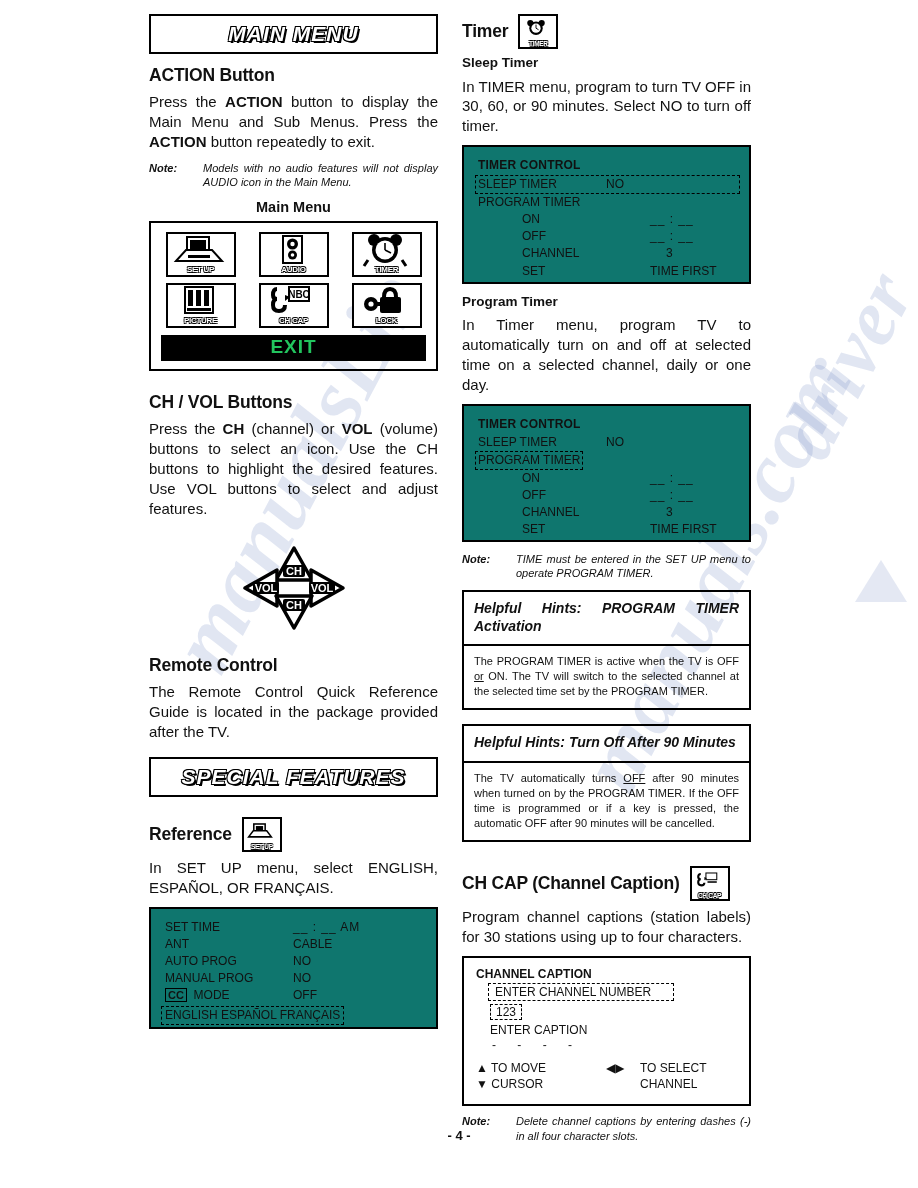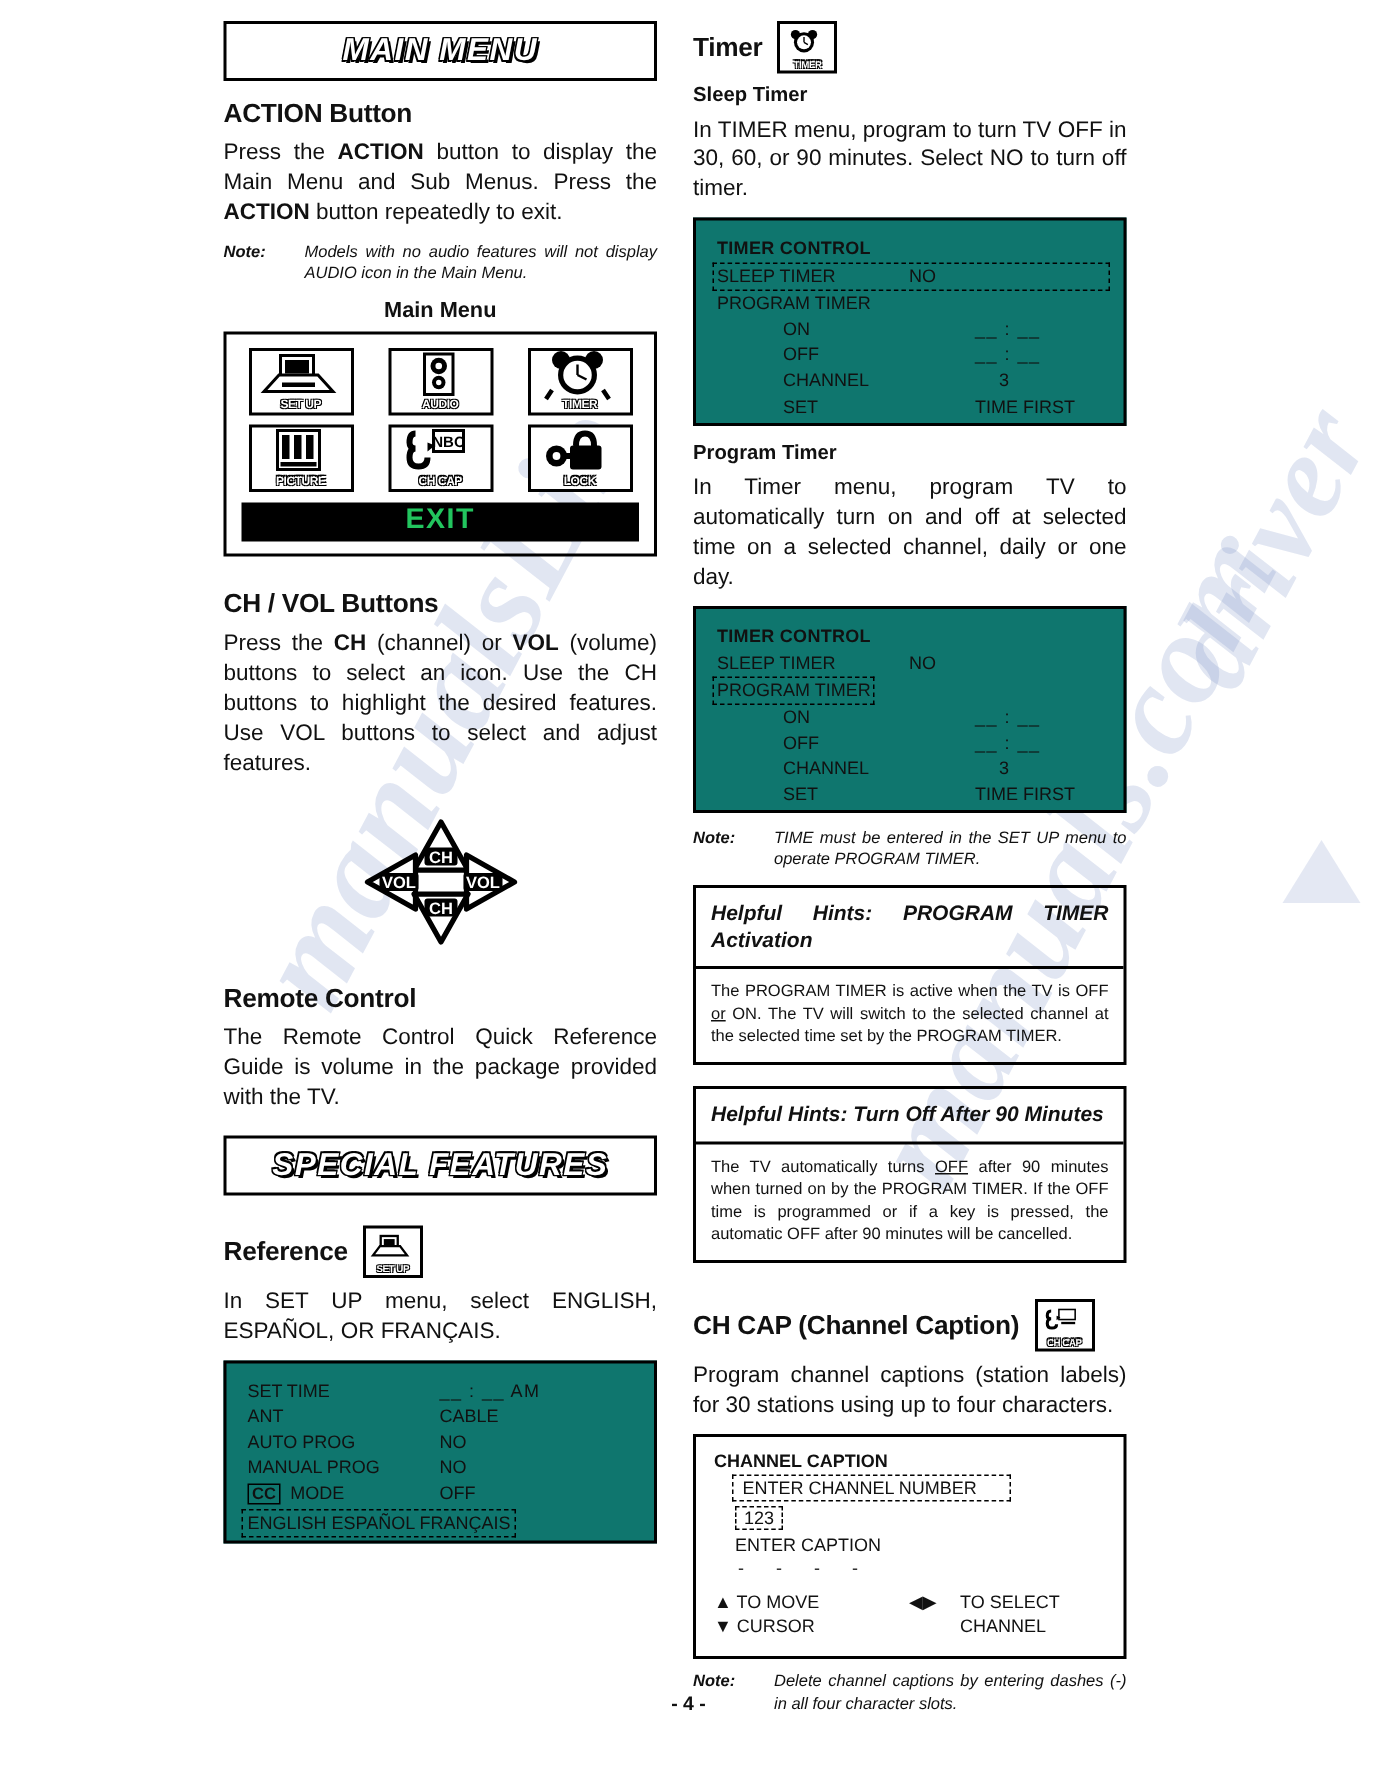--- a/index.html
+++ b/index.html
@@ -437,21 +437,21 @@
           <path d="M145 86 L163 54 L127 54 Z" fill="#fff" stroke="#000" stroke-width="3.5" stroke-linejoin="round"></path>
           <rect x="134" y="57" width="22" height="12" rx="2" fill="#000"></rect>
           <text x="145" y="67" font-family="Liberation Sans, sans-serif" font-size="11" font-weight="bold" text-anchor="middle" fill="#fff">CH</text>
         </g>
       </svg>
     </div>
 
     <div style="height:18px"></div>
 
     <h2 class="sect">Remote Control</h2>
-    <p class="body">The Remote Control Quick Reference Guide is volume in the package provided with the TV.</p>
+    <p class="body">The Remote Control Quick Reference Guide is located in the package provided after the TV.</p>
 
     <div style="height:6px"></div>
 
     <div class="banner">
       <span class="banner-text">SPECIAL FEATURES</span>
     </div>
 
     <div style="height:8px"></div>
 
     <div class="hdr-with-icon">

